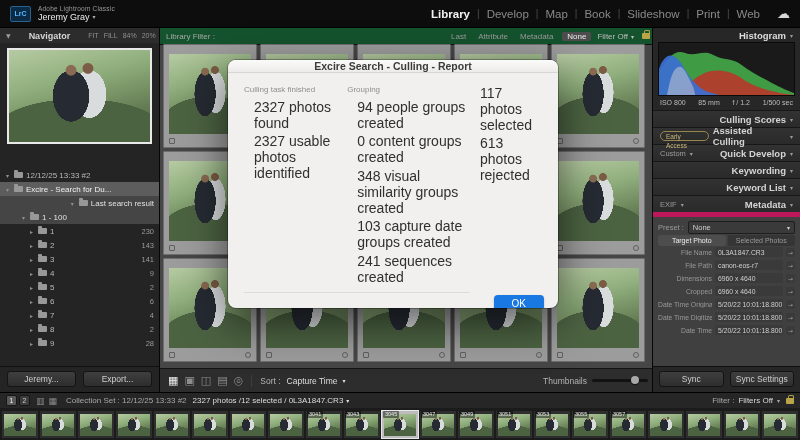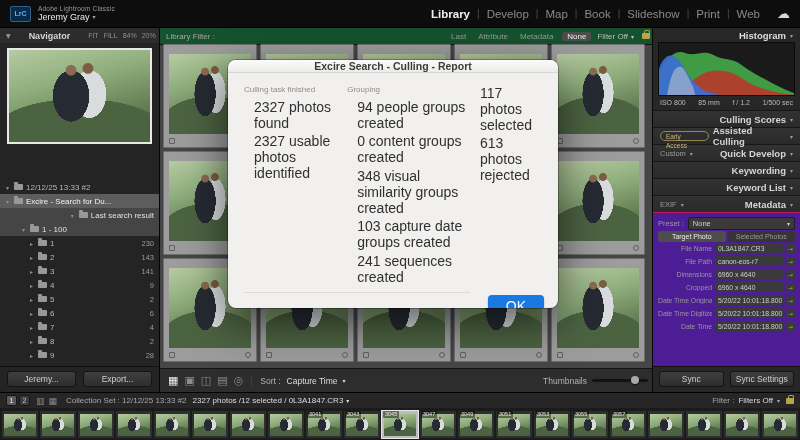--- a/index.html
+++ b/index.html
@@ -21,21 +21,21 @@
   .cloud{color:#d8d8d8;font-size:13px;margin-left:10px}
 
   
   .left-panel{position:absolute;left:0;top:28px;width:160px;bottom:48px;background:#242424;border-right:1px solid #060606;display:flex;flex-direction:column}
   .lp-header{height:15px;display:flex;align-items:center;gap:18px;padding:0 6px;background:#2c2c2c;font-size:9px;color:#d6d6d6}
   .lp-header .tri{font-size:6px;color:#9a9a9a}
   .lp-header .title{font-weight:bold}
   .zoomopts{margin-left:auto;display:flex;gap:5px;font-size:7px;color:#8f8f8f;align-items:center}
   .zoomopts .caret{font-size:6px}
   .nav-preview{margin:5px 7px 4px;height:96px;border:2px solid #e9e9e9;position:relative;background:#333}
-  .tree{flex:1;margin-top:32px;font-size:8px;color:#b8b8b8;overflow:hidden}
+  .tree{flex:1;margin-top:20px;font-size:8px;color:#b8b8b8;overflow:hidden}
   .trow{height:14px;display:flex;align-items:center;gap:3px;padding-right:5px}
   .trow.selected{background:#5d5d5d;color:#f2f2f2}
   .trow.highlighted{background:#454545;color:#e0e0e0}
   .trow .caret{font-size:6px;color:#8e8e8e;width:7px;text-align:center}
   .folder{width:9px;height:6px;background:#989898;border-radius:1px;position:relative;flex-shrink:0}
   .folder::before{content:"";position:absolute;top:-2px;left:0;width:4px;height:2px;background:#989898;border-radius:1px 1px 0 0}
   .tlabel{white-space:nowrap;overflow:hidden;text-overflow:ellipsis}
   .tcount{margin-left:auto;color:#9a9a9a;font-size:7.5px}
   .lp-buttons{display:flex;gap:7px;padding:4px 7px 5px;border-top:1px solid #101010}
   .btn{flex:1;height:16px;background:linear-gradient(#3f3f3f,#2d2d2d);border:1px solid #141414;border-radius:3px;color:#cfcfcf;font-size:8.5px;display:flex;align-items:center;justify-content:center;cursor:default}
@@ -70,21 +70,21 @@
   .rp-header{height:14px;display:flex;align-items:center;justify-content:flex-end;gap:4px;padding:0 7px;color:#dcdcdc;font-size:9.5px;font-weight:bold}
   .rp-header .caret{font-size:6px;color:#9a9a9a;font-weight:normal}
   .histogram{margin:0 5px;height:54px;background:#1a1a1a;border:1px solid #0b0b0b;position:relative;overflow:hidden}
   .histogram svg{display:block;width:100%;height:100%}
   .exif-row{display:flex;justify-content:space-between;padding:3px 7px 4px;color:#bdbdbd;font-size:7px}
   .rp-panel{height:17px;border-top:1px solid #171717;background:linear-gradient(#323232,#2a2a2a);display:flex;align-items:center;gap:4px;padding:0 7px;font-size:9.5px;color:#d4d4d4}
   .rp-panel .rp-label{margin-left:auto;font-weight:bold}
   .rp-panel .caret{font-size:6px;color:#9a9a9a}
   .rp-left{color:#9d9d9d;font-size:7.5px}
   .badge{border:1px solid #97854e;color:#cdb97c;font-size:6.5px;padding:0 5px;height:10px;line-height:9px;border-radius:6px}
-  .meta-body{flex:1;background:#4c1d95;border-top:1px solid #be185d;padding:4px 5px;display:flex;flex-direction:column;gap:1px;overflow:hidden}
+  .meta-body{flex:1;background:#404040;border-top:5px solid #be185d;padding:4px 5px;display:flex;flex-direction:column;gap:1px;overflow:hidden}
   .preset{display:flex;align-items:center;gap:4px;color:#9a9a9a;font-size:7.5px}
   .preset-box{flex:1;background:#3a3a3a;border:1px solid #1d1d1d;border-radius:2px;color:#cfcfcf;padding:1px 4px;display:flex;justify-content:space-between;align-items:center}
   .preset-box .caret{font-size:6px}
   .seg{display:flex;gap:2px}
   .seg-btn{flex:1;text-align:center;border-radius:2px;padding:2px 0;font-size:7px;background:#4d4d4d;color:#ececec}
   .seg-btn.inactive{background:#353535;color:#9a9a9a}
   .field{display:flex;align-items:center;gap:3px}
   .f-label{width:54px;flex-shrink:0;text-align:right;color:#989898;font-size:6.8px;white-space:nowrap;overflow:hidden}
   .f-value{flex:1;background:#3a3a3a;border-radius:2px;color:#cfcfcf;font-size:6.8px;padding:1.5px 3px;white-space:nowrap;overflow:hidden}
   .f-arrow{width:9px;height:9px;flex-shrink:0;background:#3a3a3a;border-radius:2px;color:#9a9a9a;font-size:6px;display:flex;align-items:center;justify-content:center;font-family:"DejaVu Sans",sans-serif}
@@ -119,21 +119,21 @@
 
   
   .dialog{position:absolute;left:228px;top:60px;width:330px;height:248px;background:#f1f0ee;border-radius:8px;box-shadow:0 14px 44px rgba(0,0,0,.6),0 0 0 1px rgba(0,0,0,.28);display:flex;flex-direction:column;overflow:hidden;z-index:10}
   .d-title{height:22px;display:flex;align-items:center;justify-content:center;font-size:10.5px;font-weight:bold;color:#3c3c3c;background:linear-gradient(#fbfbfa,#ecebe9);border-bottom:1px solid #d7d6d4}
   .d-body{flex:1;padding:7px 16px 2px;display:flex;}
   .d-sec{padding:2px 0 7px;border-bottom:1px solid #dcdbd9}
   .d-sec:last-child{border-bottom:none}
   .d-head{font-size:8px;color:#8e8e8e;margin:3px 0 2px}
   .d-line{font-size:14px;color:#303030;padding:2.5px 0 0 10px}
   .d-footer{display:flex;justify-content:flex-end;padding:0 14px 11px}
-  .ok-btn{background:#1a78e3;color:#fff;font-size:14px;padding:3px 18px;border-radius:4px;border:none;box-shadow:0 1px 2px rgba(0,0,0,.25);cursor:default}
+  .ok-btn{background:#1a78e3;color:#fff;font-size:10px;padding:3px 18px;border-radius:4px;border:none;box-shadow:0 1px 2px rgba(0,0,0,.25);cursor:default}
 </style>
 </head>
 <body>
 
 <div id="app">
 
   <header class="top-bar">
     <div class="logo">LrC</div>
     <div class="id-block">
       <span class="app-title">Adobe Lightroom Classic</span>

